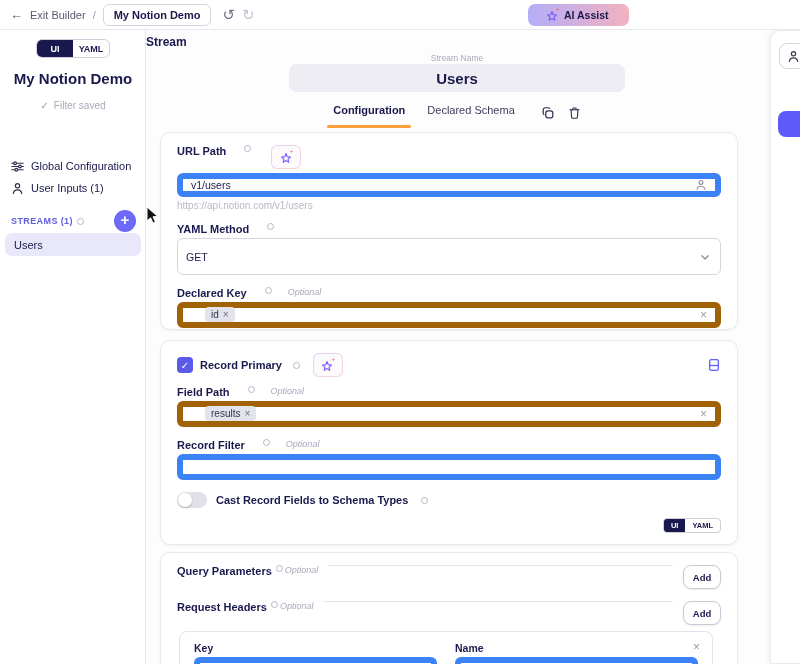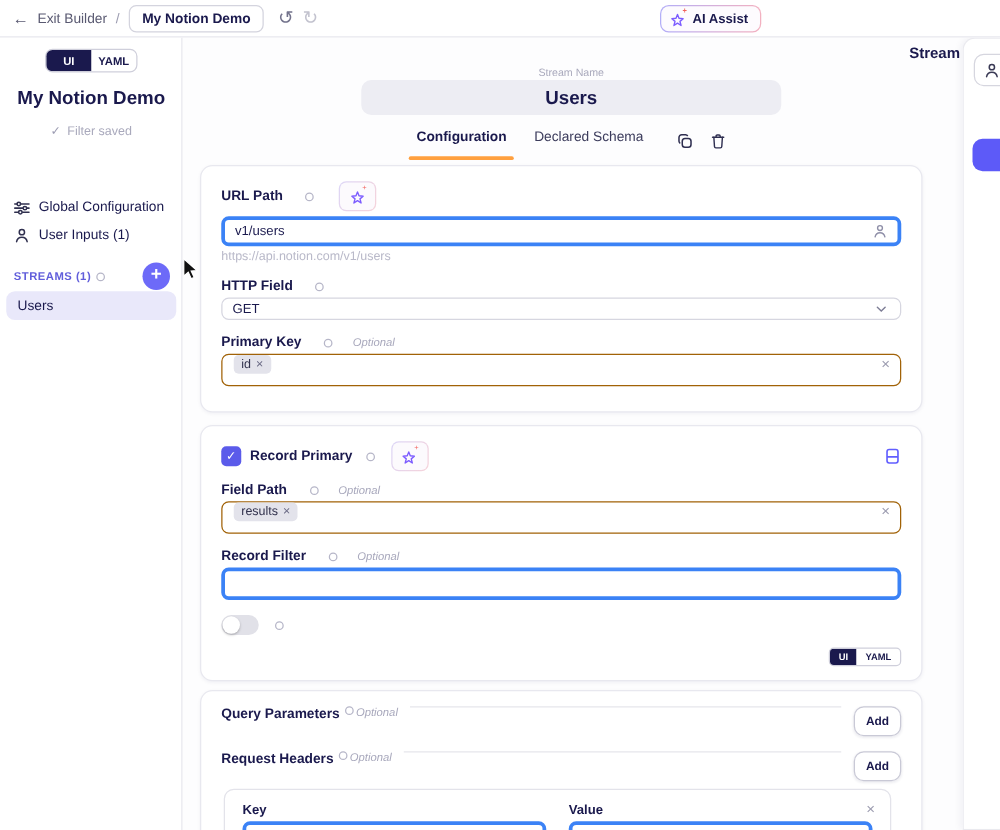--- a/index.html
+++ b/index.html
@@ -8,21 +8,21 @@
   #root { position:relative; width:800px; height:664px; overflow:hidden; background:#fdfdfe; }
 
   
   .topbar { position:absolute; left:0; top:0; width:800px; height:30px; background:#fff; border-bottom:1px solid #e7e7ee; display:flex; align-items:center; z-index:30; }
   .back-arrow { margin-left:10px; font-size:13px; color:#595971; cursor:pointer; }
   .exit-label { margin-left:7px; font-size:11px; color:#595971; }
   .crumb-sep { margin:0 7px; font-size:11px; color:#9b9bb0; }
   .name-box { height:22px; display:flex; align-items:center; padding:0 10px; border:1px solid #d4d4de; border-radius:6px; background:#fff; font-size:11px; font-weight:bold; color:#1a194d; }
   .undo-icon { margin-left:11px; font-size:15px; color:#73738c; line-height:1; }
   .redo-icon { margin-left:7px; font-size:15px; color:#c3c3cf; line-height:1; }
-  .ai-assist { position:absolute; left:528px; top:4px; height:22px; border-radius:7px; padding:1px; background:linear-gradient(90deg,#b3aef8,#f3b1c0); }
+  .ai-assist { position:absolute; left:528px; top:4px; height:22px; border-radius:7px; padding:11px; background:linear-gradient(90deg,#b3aef8,#f3b1c0); }
   .ai-assist-inner { height:100%; border-radius:6px; background:#fdfbfe; display:flex; align-items:center; padding:0 9px 0 7px; gap:5px; font-size:10.5px; font-weight:bold; color:#1a194d; }
 
   
   .sparkle { position:relative; width:13px; height:13px; display:inline-block; }
   .sparkle svg { position:absolute; left:0; top:1px; }
   .sparkle .spark { position:absolute; right:-1px; top:-2px; width:4px; height:4px; color:#f2625c; font-size:6px; line-height:4px; }
 
   
   .sidebar { position:absolute; left:0; top:30px; width:146px; height:634px; background:#fff; border-right:1px solid #e7e7ee; z-index:10; }
   .seg-toggle { position:absolute; left:36px; top:9px; width:74px; height:19px; display:flex; border:1px solid #cfcfdb; border-radius:6px; overflow:hidden; background:#fff; }
@@ -34,50 +34,50 @@
   .sb-nav-item { position:absolute; left:0; width:146px; height:16px; display:flex; align-items:center; padding-left:11px; gap:7px; font-size:11px; color:#1a194d; cursor:pointer; }
   .sb-nav-item svg { color:#30304f; flex:none; }
   .streams-row { position:absolute; left:0; top:180px; width:146px; height:22px; display:flex; align-items:center; padding-left:11px; }
   .streams-label { font-size:9px; font-weight:bold; letter-spacing:.4px; color:#615edb; }
   .info-dot { display:inline-block; width:7px; height:7px; border:1px solid #b6b6c8; border-radius:50%; margin-left:4px; flex:none; }
   .add-stream-btn { position:absolute; right:9px; top:180px; width:22px; height:22px; border-radius:50%; background:#6d6af8; color:#fff; font-size:15px; line-height:20px; text-align:center; cursor:pointer; font-weight:bold; }
   .stream-item { position:absolute; left:5px; top:203px; width:136px; height:23px; background:#e9e8fa; border-radius:7px; display:flex; align-items:center; padding-left:9px; font-size:11px; color:#1a194d; cursor:pointer; }
 
   
   .main { position:absolute; left:146px; top:30px; width:622px; height:634px; background:#fdfdfe; }
-  .stream-title { position:absolute; top:5px; left:0; width:100%; text-align:right; font-size:12px; font-weight:bold; color:#1a194d; }
+  .stream-title { position:absolute; top:5px; left:0; width:100%; text-align:left; font-size:12px; font-weight:bold; color:#1a194d; }
   .stream-name-label { position:absolute; top:23px; left:0; width:100%; text-align:center; font-size:8.5px; color:#a9a9bc; }
   .stream-name-input { position:absolute; top:34px; left:143px; width:336px; height:28px; background:#ededf3; border:none; border-radius:8px; text-align:center; font-size:15px; font-weight:bold; color:#1a194d; font-family:inherit; }
   .tabs-row { position:absolute; top:74px; left:0; width:100%; display:flex; align-items:center; justify-content:center; gap:22px; }
   .tab { position:relative; font-size:11px; color:#3c3c5c; padding-bottom:12px; cursor:pointer; }
   .tab.active { color:#1a194d; font-weight:bold; }
   .tab.active::after { content:""; position:absolute; left:-6px; right:-6px; bottom:0; height:3px; border-radius:2px; background:#ffa03f; }
   .tab-icons { display:flex; gap:13px; margin-left:4px; padding-bottom:6px; }
   .tab-icons svg { color:#2e2e50; cursor:pointer; }
 
   .card { position:absolute; left:14px; width:578px; background:#fff; border:1px solid #e8e8ef; border-radius:10px; box-shadow:0 1px 3px rgba(26,25,77,.05); padding:12px 16px; }
   .card1 { top:102px; height:198px; }
   .card2 { top:310px; height:205px; }
   .card3 { top:522px; height:160px; }
 
-  .field-label-row { display:flex; align-items:center; gap:14px; }
+  .field-label-row { display:flex; gap:14px; }
   .field-label { font-size:11px; font-weight:bold; color:#1a194d; }
   .optional { font-size:9px; font-style:italic; color:#a8a8bc; margin-left:2px; }
   .magic-btn { width:30px; height:24px; margin-left:6px; border-radius:6px; padding:1px; background:linear-gradient(120deg,#dcd6f7,#f6d3da); cursor:pointer; }
   .magic-btn-inner { width:100%; height:100%; border-radius:5px; background:#fcfafd; display:flex; align-items:center; justify-content:center; }
 
-  .text-input { position:relative; margin-top:3px; height:24px; border:3px solid #3b82f6; border-radius:6px; background:#fff; display:flex; align-items:center; padding:0 8px; }
+  .text-input { position:relative; margin-top:3px; height:24px; border:6px solid #3b82f6; border-radius:6px; background:#fff; display:flex; align-items:center; padding:0 8px; }
   .text-input input { border:none; outline:none; flex:1; font-size:10.5px; color:#1a194d; font-family:inherit; background:transparent; }
   .person-icon { color:#8f8fa8; flex:none; }
   .hint { margin-top:3px; font-size:10px; color:#b9b9c9; }
   .mt12 { margin-top:12px; }
-  .select-box { margin-top:3px; height:18px; border:1px solid #d6d6e0; border-radius:6px; display:flex; align-items:center; padding:0 10px 0 8px; cursor:pointer; }
+  .select-box { margin-top:3px; height:37px; border:1px solid #d6d6e0; border-radius:6px; display:flex; align-items:center; padding:0 10px 0 8px; cursor:pointer; }
   .select-box .sel-value { flex:1; font-size:10.5px; color:#1a194d; }
   .chevron { color:#7e7e96; }
-  .tag-input { margin-top:3px; height:26px; border:1px solid #a16207; border-radius:6px; display:flex; align-items:flex-start; padding:0 8px 0 9px; }
+  .tag-input { margin-top:3px; height:26px; border:6px solid #a16207; border-radius:6px; display:flex; align-items:flex-end; padding:0 8px 0 22px; }
   .chip { display:flex; align-items:center; gap:4px; background:#e3e3eb; border-radius:4px; padding:2px 6px; font-size:10px; color:#33334e; }
   .chip .chip-x { color:#6a6a85; font-size:10px; cursor:pointer; }
   .tag-input .clear-x { margin-left:auto; color:#9c9cb0; font-size:12px; cursor:pointer; }
 
   .rs-header { display:flex; align-items:center; gap:7px; }
   .checkbox { width:16px; height:16px; border-radius:4px; background:#5b5bea; color:#fff; font-size:10px; display:flex; align-items:center; justify-content:center; cursor:pointer; }
   .doc-icon { margin-left:auto; color:#615eff; cursor:pointer; }
 
   .toggle-row { display:flex; align-items:center; gap:9px; margin-top:12px; }
   .switch { width:30px; height:16px; border-radius:9px; background:#e1e1e8; position:relative; cursor:pointer; flex:none; }
@@ -203,32 +203,32 @@
       <div class="text-input" style="margin-top:4px">
         <input value="v1/users" style="">
         <svg class="person-icon" width="12" height="12" viewBox="0 0 16 16" fill="none" stroke="currentColor" stroke-width="1.5" stroke-linecap="round">
             <circle cx="8" cy="4.6" r="2.6"></circle>
             <path d="M2.8 14c.6-3.2 3-4.4 5.2-4.4s4.6 1.2 5.2 4.4"></path>
           </svg>
       </div>
       <div class="hint">https://api.notion.com/v1/users</div>
 
       <div class="field-label-row mt12">
-        <span class="field-label">HTTP Field</span>
+        <span class="field-label">YAML Method</span>
         <span class="info-dot"></span>
       </div>
       <div class="select-box">
         <span class="sel-value">GET</span>
         <svg class="chevron" width="10" height="10" viewBox="0 0 16 16" fill="none" stroke="currentColor" stroke-width="1.8" stroke-linecap="round">
             <path d="M3 6l5 5 5-5"></path>
           </svg>
       </div>
 
       <div class="field-label-row mt12">
-        <span class="field-label">Primary Key</span>
+        <span class="field-label">Declared Key</span>
         <span class="info-dot"></span>
         <span class="optional">Optional</span>
       </div>
       <div class="tag-input">
         <span class="chip">
           <span>id</span>
           <span class="chip-x">×</span>
         </span>
         <span class="clear-x">×</span>
       </div>
@@ -274,20 +274,21 @@
         <span class="optional">Optional</span>
       </div>
       <div class="text-input" style="height:26px">
         <input value="" style="">
       </div>
 
       <div class="toggle-row">
         <div class="switch">
             <div class="knob"></div>
           </div>
+        <span class="field-label">Cast Record Fields to Schema Types</span>
         <span class="info-dot"></span>
       </div>
 
       <div class="mini-toggle-row">
         <div class="mini-toggle">
           <div class="mini-seg active">UI</div>
           <div class="mini-seg">YAML</div>
         </div>
       </div>
     </div>
@@ -313,21 +314,21 @@
         <span class="kv-close">×</span>
         <div class="kv-grid">
           <div class="kv-col">
             <div class="kv-label">Key</div>
             <div class="text-input">
               
               
             </div>
           </div>
           <div class="kv-col">
-            <div class="kv-label">Value</div>
+            <div class="kv-label">Name</div>
             <div class="text-input">
               
               
             </div>
           </div>
         </div>
       </div>
     </div>
   </div>
 

